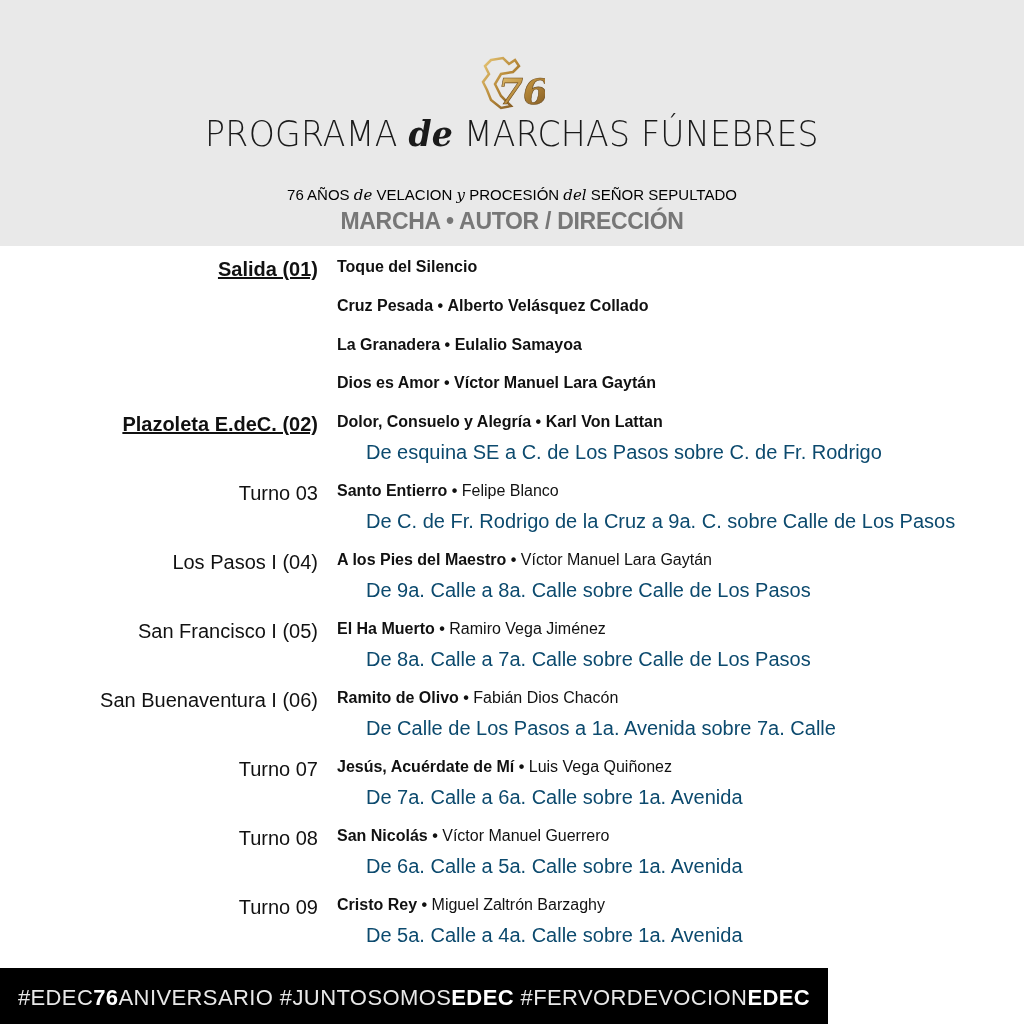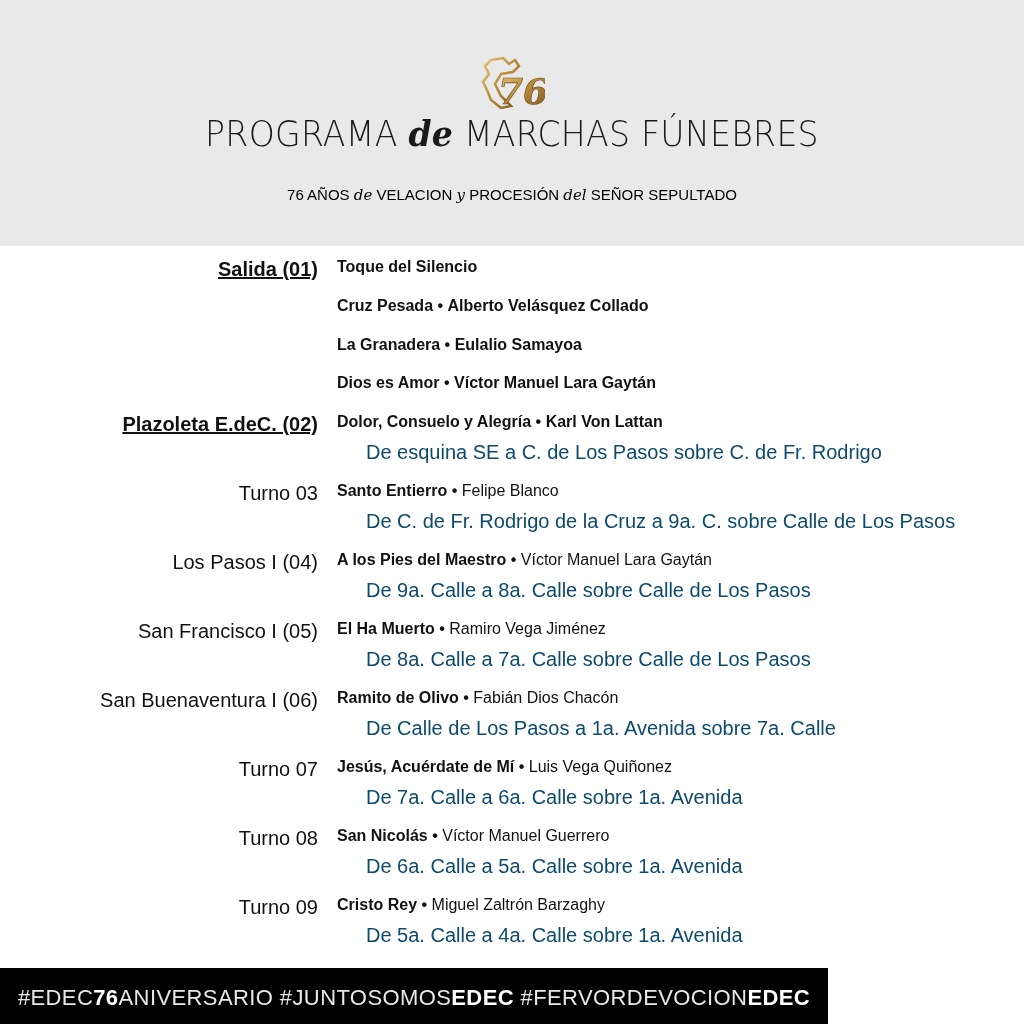--- a/index.html
+++ b/index.html
@@ -107,20 +107,21 @@
   <div class="subtitle2">
     <span>76 AÑOS</span>
     <span class="connector">de</span>
     <span>VELACION</span>
     <span class="connector">y</span>
     <span>PROCESIÓN</span>
     <span class="connector">del</span>
     <span>SEÑOR SEPULTADO</span>
   </div>
 
+  <div class="colheader">MARCHA • AUTOR / DIRECCIÓN</div>
 </div>
 
 <div class="rows">
   <div class="row" style="top:258px">
     <div class="loc bold">Salida (01)</div>
     <div class="march">
       <span class="mname">Toque del Silencio</span>
     </div>
   </div>
 

